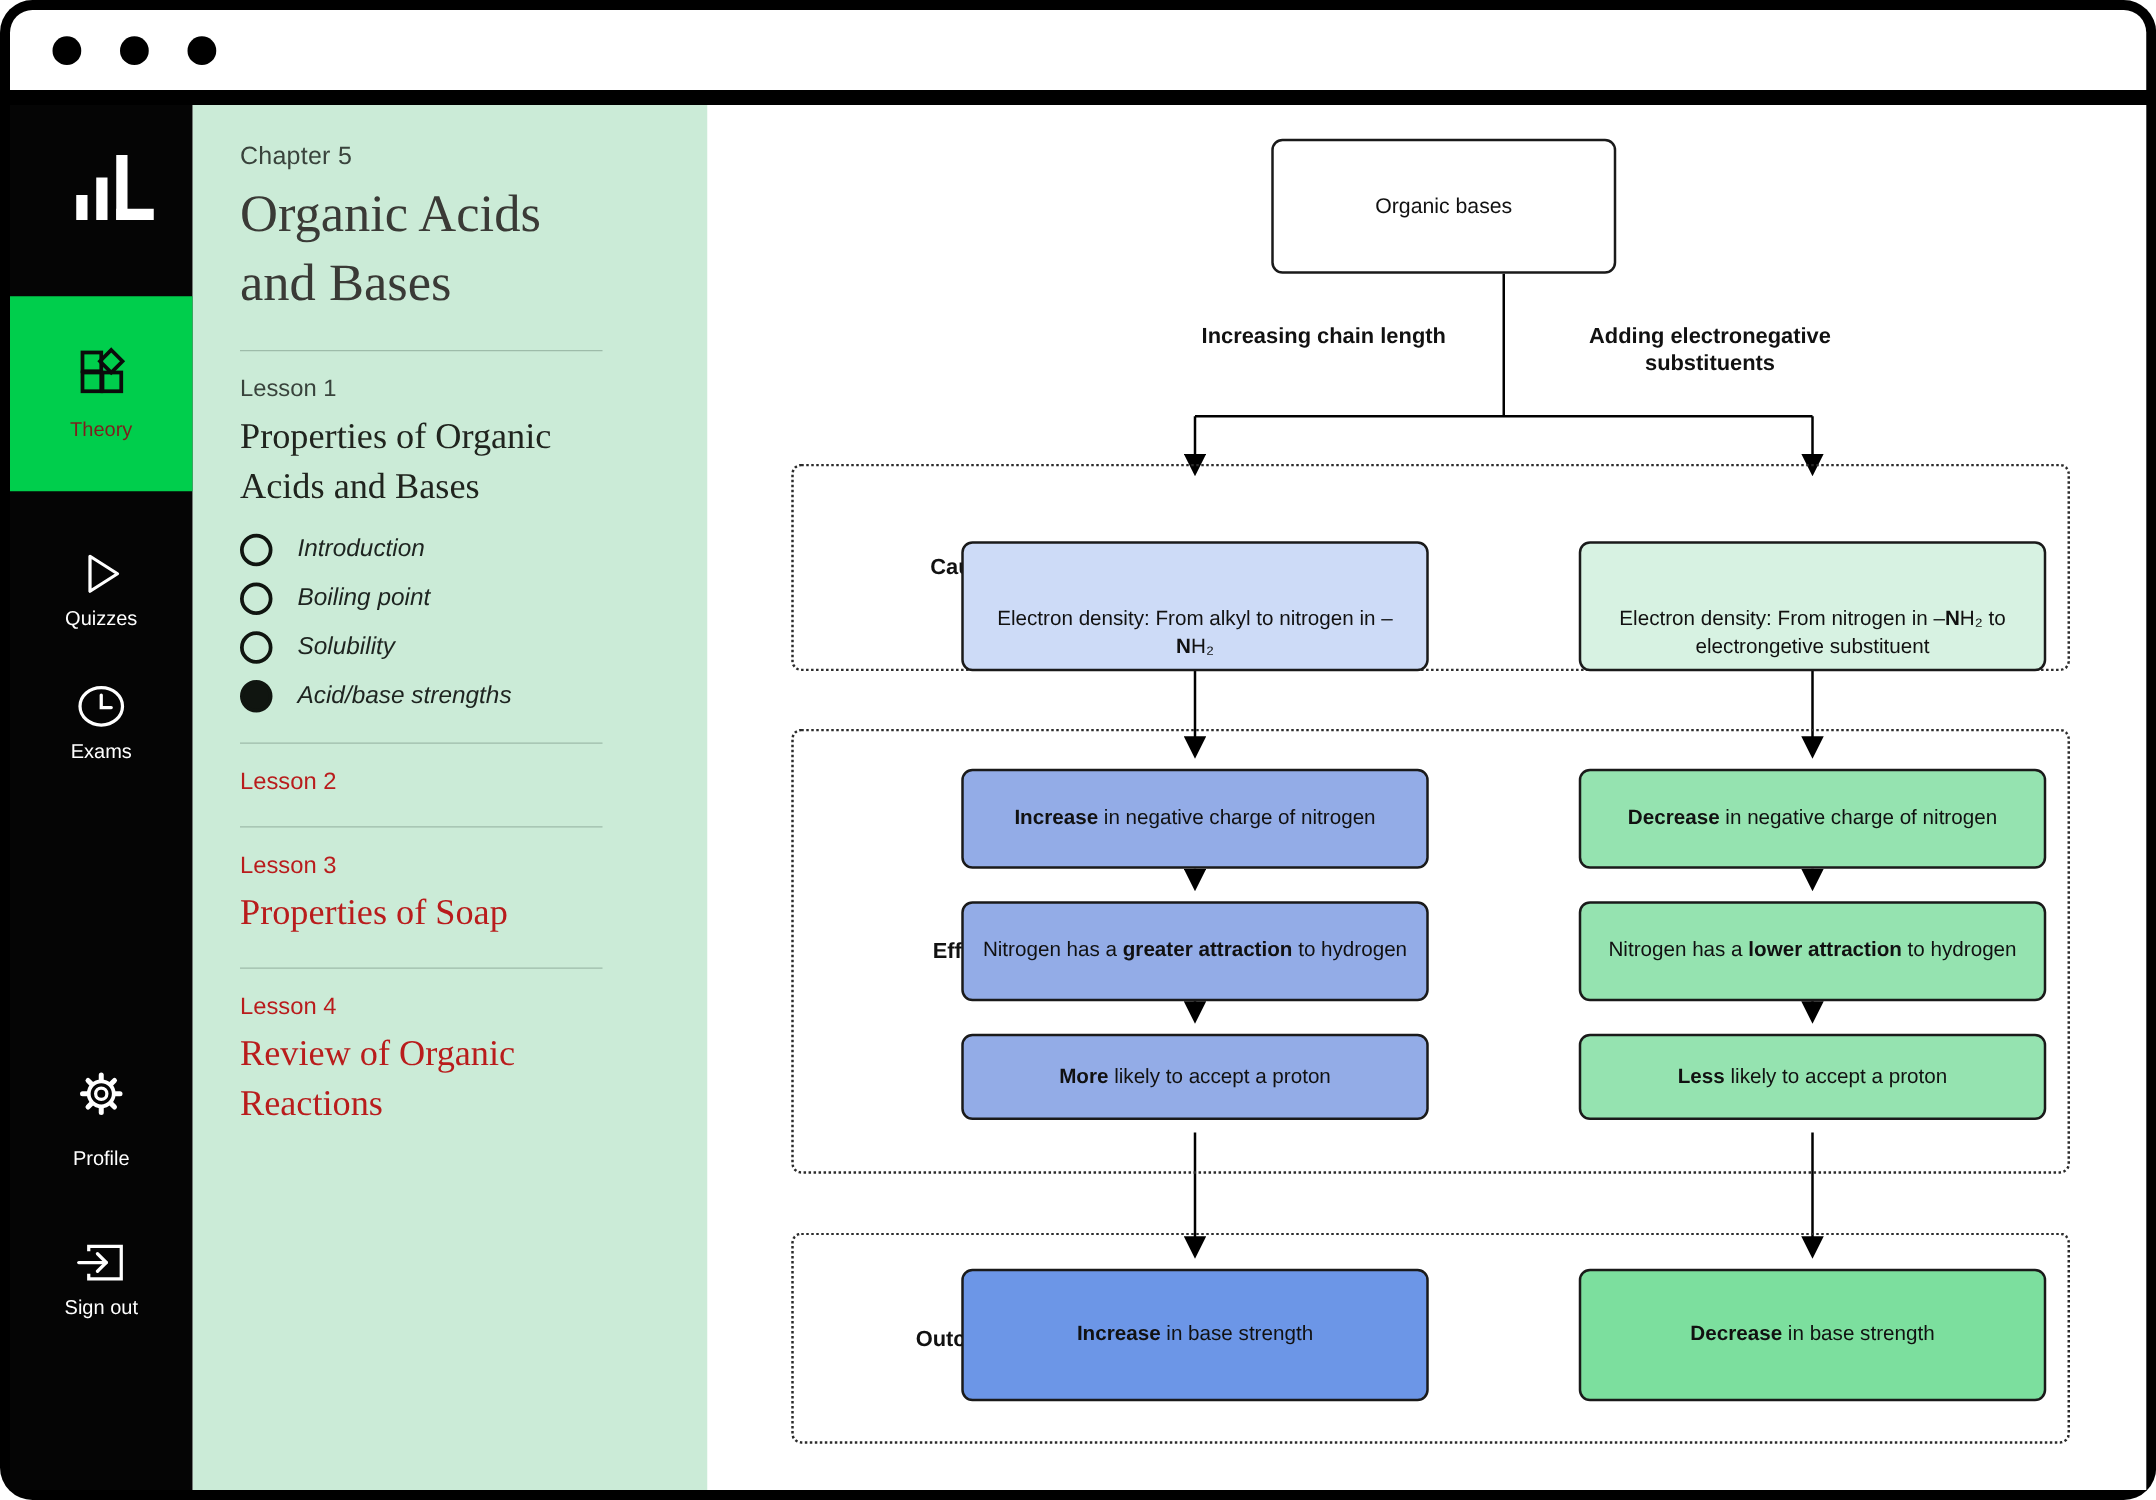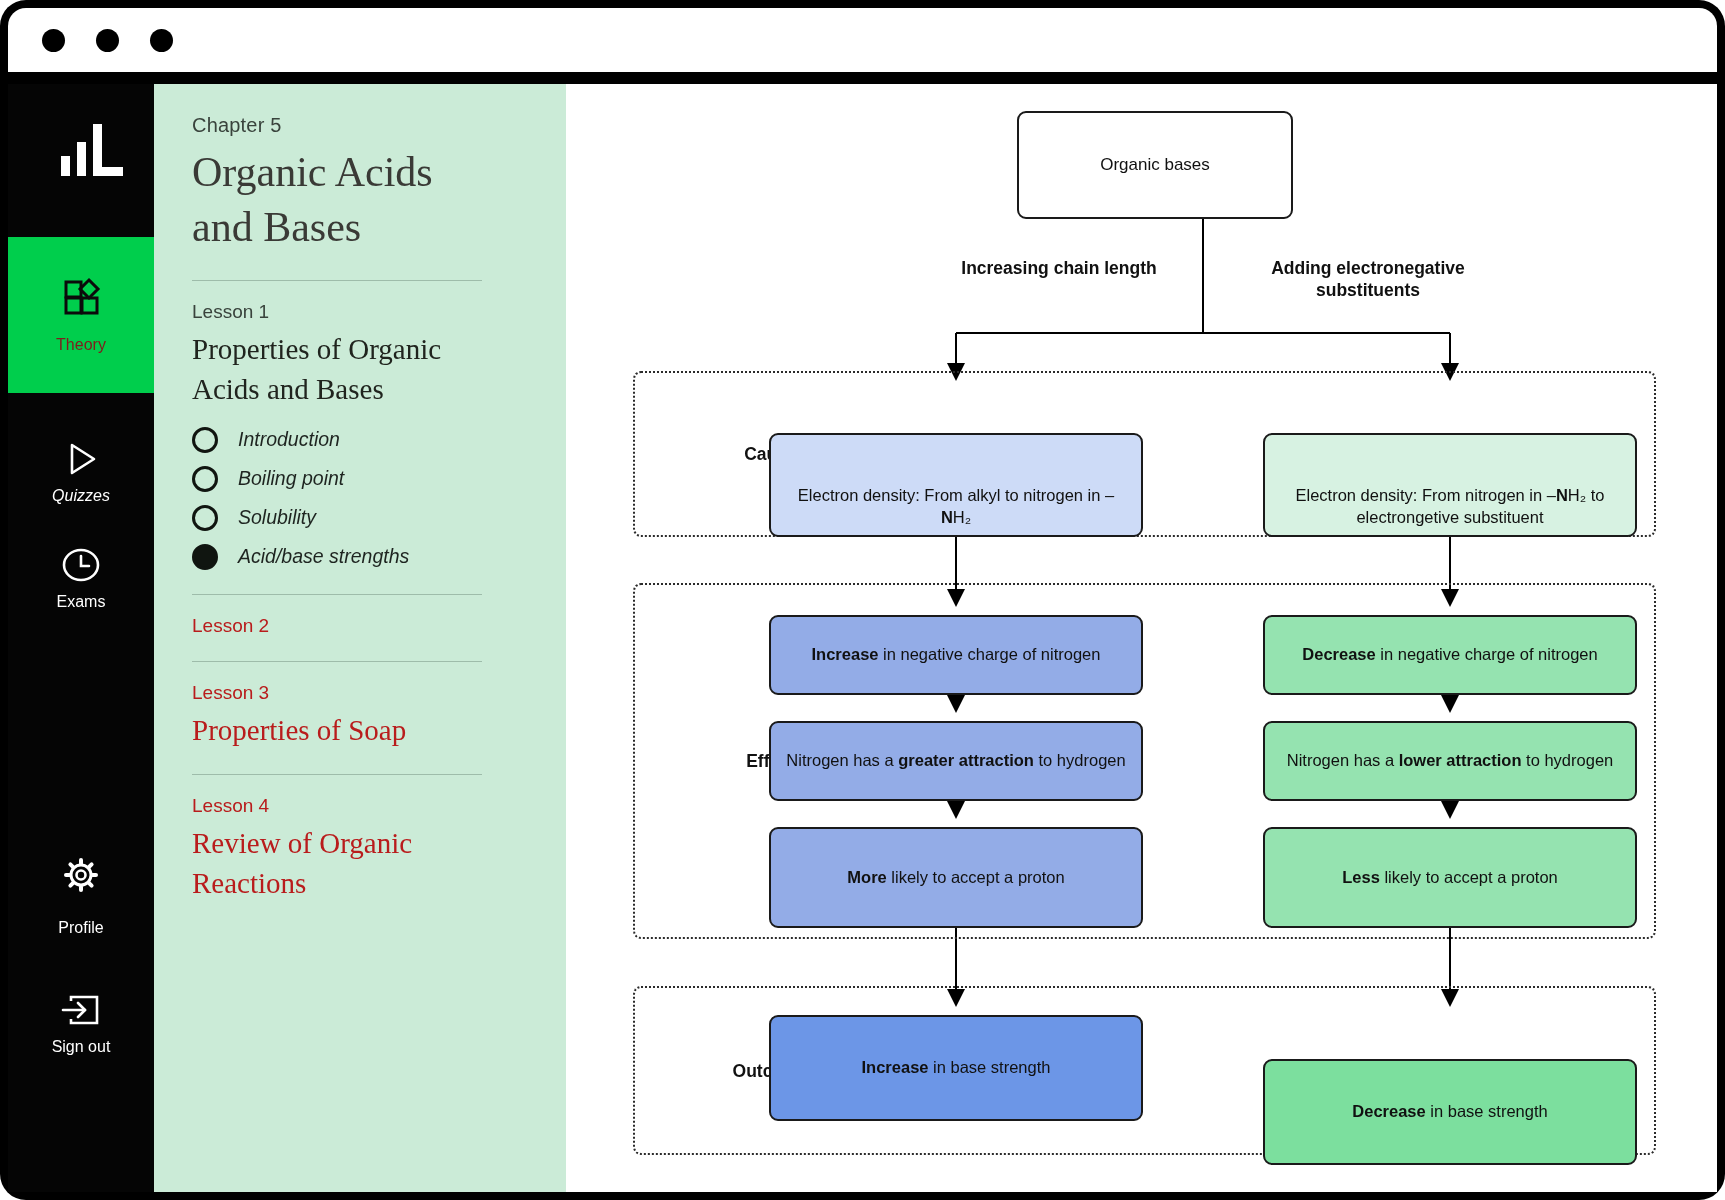--- a/index.html
+++ b/index.html
@@ -18,21 +18,21 @@
   .sidebar { position:relative; width:146px; background:#050505; flex:0 0 146px; }
   .logo { position:absolute; left:0; top:40px; width:146px; display:flex; justify-content:center; }
   .logo-bars { display:flex; align-items:flex-end; gap:7px; height:52px; }
   .logo-bars .b1 { width:9px; height:20px; background:#fff; }
   .logo-bars .b2 { width:9px; height:34px; background:#fff; }
   .logo-bars .bL { position:relative; width:9px; height:52px; background:#fff; }
   .logo-bars .bL::after { content:""; position:absolute; left:0; bottom:0; width:30px; height:9px; background:#fff; }
   .nav-item { position:absolute; left:0; width:146px; display:flex; flex-direction:column; align-items:center; gap:6px;
               color:#fff; font-size:16px; cursor:pointer; }
   .nav-item.theory { top:153px; height:156px; background:#00CE4C; color:#7f1d1d; justify-content:center; gap:16px; }
-  .nav-quizzes { top:353px;font-style:italic; } .nav-exams { top:459px; } .nav-profile { top:769px;gap:22px; } .nav-signout { top:904px; }
+  .nav-quizzes { top:353px; } .nav-exams { top:459px; } .nav-profile { top:769px;gap:22px; } .nav-signout { top:904px; }
 
   
   .panel { width:412px; flex:0 0 412px; background:#CBEBD7; padding:30px 20px 0 38px; overflow:hidden; }
   .eyebrow { font-size:20px; color:#39433C; letter-spacing:.2px; }
   .chapter-title { font-family:"Liberation Serif","DejaVu Serif",serif; font-size:42px; line-height:1.32;
                    color:#3A3A36; margin-top:8px; width:300px; }
   .divider { width:290px; height:1px; background:#9EBCAA; margin:24px 0 20px 0; }
   .lesson-label { font-size:19px; color:#39433C; margin-bottom:6px; }
   .lesson-title { font-family:"Liberation Serif","DejaVu Serif",serif; font-size:29px; line-height:1.38; width:300px; }
   .lesson-title.active { color:#20241E; }
@@ -51,24 +51,24 @@
   .row-outcome { top:902px; height:169px; }
   .row-label { position:absolute; left:88px; width:95px; text-align:center; top:50%; transform:translateY(-50%);
                font-weight:700; font-size:17.5px; color:#111; }
   .dbox { position:absolute; border:2px solid #1a1a1a; border-radius:9px; display:flex; align-items:center; justify-content:center;
           text-align:center; font-size:16.5px; line-height:1.32; color:#111; padding:6px 14px; }
   .dbox b { font-weight:700; }
   .root-box { left:451px; top:27px; width:276px; height:108px; background:#fff; font-size:17px; }
   .col-l { left:203px; width:374px; }
   .col-r { left:697px; width:374px; }
   .cause-box { top:305px; height:104px; align-items:flex-end; padding-top:16px;margin-top:44px; }
-  .e1 { top:531px; height:80px; } .e2 { top:637px; height:80px; } .e3 { top:743px; height:101px; }
+  .e1 { top:531px; height:80px; } .e2 { top:637px; height:80px; } .e3 { top:743px; height:69px; }
   .outcome-box { top:931px; height:106px; }
   .fill-blue-pale  { background:#CDDBF7; } .fill-blue-mid  { background:#93ACE7; } .fill-blue-dark  { background:#6C96E7; }
-  .fill-green-pale { background:#D7F2E2; } .fill-green-mid { background:#95E3B0; } .fill-green-dark { background:#7CDF9E;margin-top:44px; }
+  .fill-green-pale { background:#D7F2E2; } .fill-green-mid { background:#95E3B0; } .fill-green-dark { background:#7CDF9E; }
   .narrow { display:inline-block; max-width:300px; }
   .branch-label { position:absolute; width:240px; text-align:center; font-weight:700; font-size:17.5px; line-height:1.25; color:#111; }
   .bl-left { left:373px; top:174px; } .bl-right { left:682px; top:174px; }
   .connectors { position:absolute; inset:0; width:100%; height:100%; pointer-events:none; }
 </style>
 </head>
 <body>
 
 <div class="stage">
 

